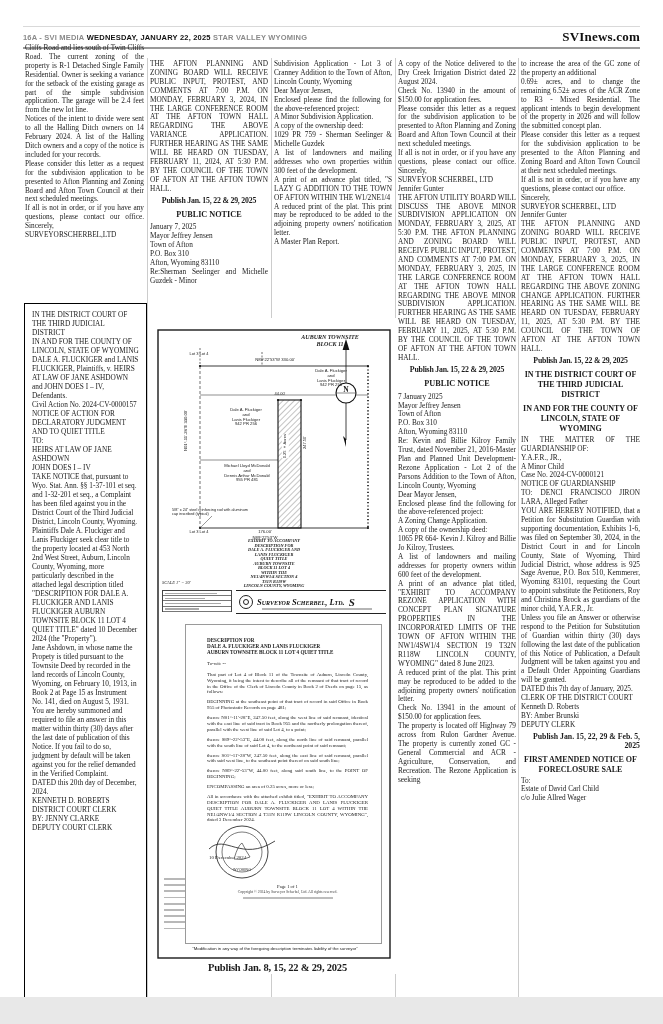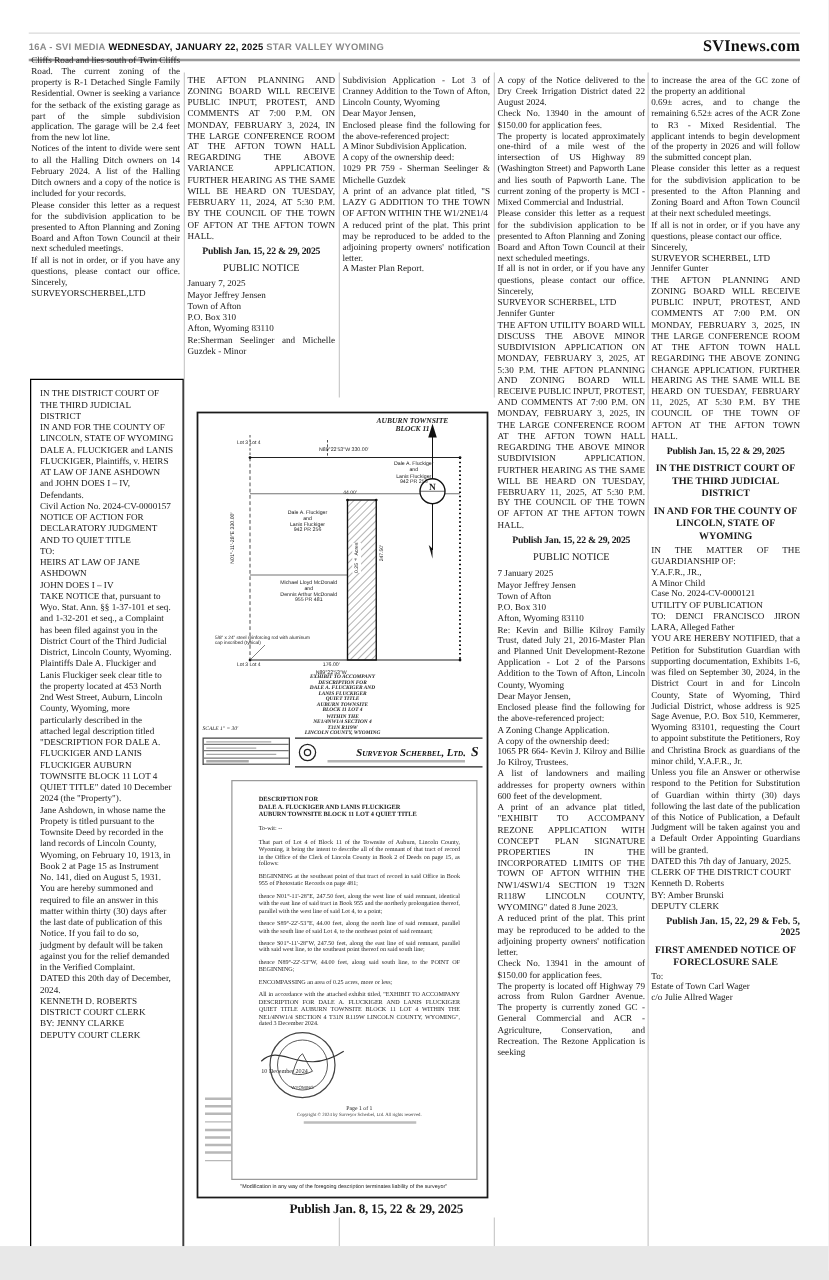--- a/index.html
+++ b/index.html
@@ -14,21 +14,21 @@
   .hdr .gy{color:#8a8a8a;font-weight:bold;}
   .hdr .bk{color:#111;font-weight:bold;}
   .site{position:absolute;right:0;top:-4px;font-family:"Liberation Serif",serif;
         font-weight:bold;font-size:13px;color:#111;letter-spacing:.2px;}
   
   .vrule{position:absolute;top:58px;height:947px;width:1px;background:#cccccc;}
   
   .col{position:absolute;font-size:7.3px;line-height:8.9px;}
   .col .j{text-align:justify;}
   .col .l{text-align:left;}
-  .col .h{font-weight:normal;text-align:center;font-size:8.2px;margin:5px 0 4px;}
+  .col .h{font-weight:bold;text-align:center;font-size:8.2px;margin:5px 0 4px;}
   .col .h2{font-weight:bold;text-align:center;font-size:8px;line-height:10px;margin:4px 0 2px;}
   .col .pub{font-weight:bold;text-align:center;font-size:7.8px;margin:3px 0 3px;
             white-space:nowrap;letter-spacing:-.2px;}
   .col .pubr{font-weight:bold;text-align:right;font-size:7.8px;margin:3px 0 3px;}
   .court-box{position:absolute;left:24px;top:303px;width:123px;height:702px;background:#fff;
              border:1.3px solid #000;padding:6px 7px;font-size:7.3px;line-height:9px;}
   
   .plat{position:absolute;left:150px;top:318px;width:246px;height:656px;background:#fff;}
   .plat svg{position:absolute;left:0;top:0;}
   .pl{position:absolute;font-family:"Liberation Sans",sans-serif;font-size:4.2px;line-height:4.8px;
@@ -40,21 +40,21 @@
        font-size:4.3px;line-height:4.5px;}
   .scale{font-family:"Liberation Serif",serif;font-style:italic;font-size:4.4px;text-align:left;}
   .north-n{font-family:"Liberation Serif",serif;font-weight:bold;font-size:7.5px;}
   .banner{position:absolute;left:86px;top:272px;width:150px;height:24px;
           border-top:1.3px solid #222;border-bottom:1.3px solid #222;
           display:flex;align-items:center;gap:4px;padding:1px 3px;}
   .blogo{width:14px;height:14px;border:1.5px solid #222;border-radius:50%;flex:0 0 auto;
          display:flex;align-items:center;justify-content:center;}
   .blogo i{display:block;width:6px;height:6px;border:1px solid #222;border-radius:50%;}
   .bname{font-family:"Liberation Serif",serif;font-style:italic;font-weight:bold;
-         font-variant:small-caps;font-size:8.5px;color:#111;white-space:nowrap;margin-left:28px;}
+         font-variant:small-caps;font-size:8.5px;color:#111;white-space:nowrap;}
   .bmark{font-family:"Liberation Serif",serif;font-style:italic;font-weight:bold;font-size:11px;}
   .bsub{position:absolute;left:26px;top:17px;width:110px;height:1.6px;background:#b5b5b5;}
   .revtbl{position:absolute;left:12px;top:272px;width:70px;height:22px;border:.7px solid #444;}
   .revtbl div{height:5.2px;border-bottom:.5px solid #777;position:relative;}
   .revtbl div::after{content:"";position:absolute;left:2px;top:1.6px;height:1.4px;background:#a9a9a9;}
   .revtbl div:nth-child(1)::after{width:52px}.revtbl div:nth-child(2)::after{width:40px}
   .revtbl div:nth-child(3)::after{width:56px}.revtbl div:nth-child(4)::after{width:34px}
   .obars{position:absolute;left:14px;top:560px;width:34px;}
   .obars div{height:1.8px;background:#b8b8b8;margin-bottom:4.4px;}
   .sheet{position:absolute;left:35px;top:306px;width:197px;height:320px;background:#fff;
@@ -64,21 +64,21 @@
           text-align:left;margin-bottom:6px;}
   .dt{text-align:left;margin-bottom:5px;}
   .dp{margin-bottom:4.2px;}
   .drow{position:relative;height:56px;}
   .ddate{position:absolute;left:2px;top:28px;font-size:4.9px;}
   .dfoot1{text-align:center;font-size:4.6px;margin-top:1px;}
   .dfoot2{text-align:center;font-size:3.8px;color:#444;}
   .microbar{width:90px;height:1.4px;background:#bdbdbd;margin:1.5px auto 0;}
   .disc{position:absolute;left:28px;top:628px;width:194px;text-align:center;
         font-size:4.3px;color:#222;font-family:"Liberation Sans",sans-serif;}
-  .plat-pub{position:absolute;left:58px;top:644px;width:186px;text-align:center;
+  .plat-pub{position:absolute;left:58px;top:644px;width:186px;text-align:left;
             font-weight:bold;font-size:10.5px;letter-spacing:-.2px;}
   .acres{background:#fff;padding:0 1px;}
 </style>
 </head>
 <body>
 
 <div class="page">
 
   <div class="hair" style="top:26px"></div>
   <div class="hdr">
@@ -133,42 +133,42 @@
       <div class="j">Re:Sherman Seelinger and Michelle Guzdek - Minor</div>
     </div>
 
   <div class="col" style="left:274px;top:60px;width:118px">
       <div class="j">Subdivision Application - Lot 3 of Cranney Addition to the Town of Afton, Lincoln County, Wyoming</div>
       <div class="l">Dear Mayor Jensen,</div>
       <div class="j">Enclosed please find the following for the above-referenced project:</div>
       <div class="l">A Minor Subdivision Application.</div>
       <div class="l">A copy of the ownership deed:</div>
       <div class="j">1029 PR 759 - Sherman Seelinger &amp; Michelle Guzdek</div>
+      <div class="j">A list of landowners and mailing addresses who own properties within 300 feet of the development.</div>
       <div class="j">A print of an advance plat titled, "S LAZY G ADDITION TO THE TOWN OF AFTON WITHIN THE W1/2NE1/4</div>
       <div class="j">A reduced print of the plat. This print may be reproduced to be added to the adjoining property owners' notification letter.</div>
       <div class="l">A Master Plan Report.</div>
     </div>
 
   <div class="col" style="left:398px;top:60px;width:118px">
       <div class="j">A copy of the Notice delivered to the Dry Creek Irrigation District dated 22 August 2024.</div>
       <div class="j">Check No. 13940 in the amount of $150.00 for application fees.</div>
-      <div class="j">The property is located approximately one-third of a mile west of the intersection of US Highway 89 (Washington Street) and Papworth Lane and lies south of Papworth Lane. The current zoning of the property is MCI - Mixed Commercial and Industrial.</div>
       <div class="j">Please consider this letter as a request for the subdivision application to be presented to Afton Planning and Zoning Board and Afton Town Council at their next scheduled meetings.</div>
       <div class="j">If all is not in order, or if you have any questions, please contact our office. Sincerely,</div>
       <div class="l">SURVEYOR SCHERBEL, LTD</div>
       <div class="l">Jennifer Gunter</div>
       <div class="j">THE AFTON UTILITY BOARD WILL DISCUSS THE ABOVE MINOR SUBDIVISION APPLICATION ON MONDAY, FEBRUARY 3, 2025, AT 5:30 P.M. THE AFTON PLANNING AND ZONING BOARD WILL RECEIVE PUBLIC INPUT, PROTEST, AND COMMENTS AT 7:00 P.M. ON MONDAY, FEBRUARY 3, 2025, IN THE LARGE CONFERENCE ROOM AT THE AFTON TOWN HALL REGARDING THE ABOVE MINOR SUBDIVISION APPLICATION. FURTHER HEARING AS THE SAME WILL BE HEARD ON TUESDAY, FEBRUARY 11, 2025, AT 5:30 P.M. BY THE COUNCIL OF THE TOWN OF AFTON AT THE AFTON TOWN HALL.</div>
       <div class="pub">Publish Jan. 15, 22 &amp; 29, 2025</div>
       <div class="h">PUBLIC NOTICE</div>
       <div class="l">7 January 2025</div>
       <div class="l">Mayor Jeffrey Jensen</div>
       <div class="l">Town of Afton</div>
       <div class="l">P.O. Box 310</div>
       <div class="l">Afton, Wyoming 83110</div>
-      <div class="j">Re:  Kevin and Billie Kilroy Family Trust, dated July 21, 2016-Master Plan and Planned Unit Development-Rezone Application - Lot 2 of the Parsons Addition to the Town of Afton, Lincoln County, Wyoming</div>
+      <div class="j">Re:  Kevin and Billie Kilroy Family Trust, dated November 21, 2016-Master Plan and Planned Unit Development-Rezone Application - Lot 2 of the Parsons Addition to the Town of Afton, Lincoln County, Wyoming</div>
       <div class="l">Dear Mayor Jensen,</div>
       <div class="j">Enclosed please find the following for the above-referenced project:</div>
       <div class="l">A Zoning Change Application.</div>
       <div class="l">A copy of the ownership deed:</div>
       <div class="j">1065 PR 664- Kevin J. Kilroy and Billie Jo Kilroy, Trustees.</div>
       <div class="j">A list of landowners and mailing addresses for property owners within 600 feet of the development.</div>
       <div class="j">A print of an advance plat titled, "EXHIBIT TO ACCOMPANY REZONE APPLICATION WITH CONCEPT PLAN SIGNATURE PROPERTIES IN THE INCORPORATED LIMITS OF THE TOWN OF AFTON WITHIN THE NW1/4SW1/4 SECTION 19 T32N R118W LINCOLN COUNTY, WYOMING" dated 8 June 2023.</div>
       <div class="j">A reduced print of the plat. This print may be reproduced to be added to the adjoining property owners' notification letter.</div>
       <div class="j">Check No. 13941 in the amount of $150.00 for application fees.</div>
       <div class="j">The property is located off Highway 79 across from Rulon Gardner Avenue. The property is currently zoned GC - General Commercial and ACR - Agriculture, Conservation, and Recreation. The Rezone Application is seeking</div>
@@ -183,33 +183,33 @@
       <div class="l">SURVEYOR SCHERBEL, LTD</div>
       <div class="l">Jennifer Gunter</div>
       <div class="j">THE AFTON PLANNING AND ZONING BOARD WILL RECEIVE PUBLIC INPUT, PROTEST, AND COMMENTS AT 7:00 P.M. ON MONDAY, FEBRUARY 3, 2025, IN THE LARGE CONFERENCE ROOM AT THE AFTON TOWN HALL REGARDING THE ABOVE ZONING CHANGE APPLICATION. FURTHER HEARING AS THE SAME WILL BE HEARD ON TUESDAY, FEBRUARY 11, 2025, AT 5:30 P.M. BY THE COUNCIL OF THE TOWN OF AFTON AT THE AFTON TOWN HALL.</div>
       <div class="pub">Publish Jan. 15, 22 &amp; 29, 2025</div>
       <div class="h2">IN THE DISTRICT COURT OF THE THIRD JUDICIAL DISTRICT</div>
       <div class="h2">IN AND FOR THE COUNTY OF LINCOLN, STATE OF WYOMING</div>
       <div class="j">IN THE MATTER OF THE GUARDIANSHIP OF:</div>
       <div class="l">Y.A.F.R., JR.,</div>
       <div class="l">A Minor Child</div>
       <div class="l">Case No. 2024-CV-0000121</div>
-      <div class="l">UTILITY OF PUBLICATION</div>
+      <div class="l">NOTICE OF GUARDIANSHIP</div>
       <div class="j">TO: DENCI FRANCISCO JIRON LARA, Alleged Father</div>
       <div class="j">YOU ARE HEREBY NOTIFIED, that a Petition for Substitution Guardian with supporting documentation, Exhibits 1-6, was filed on September 30, 2024, in the District Court in and for Lincoln County, State of Wyoming, Third Judicial District, whose address is 925 Sage Avenue, P.O. Box 510, Kemmerer, Wyoming 83101, requesting the Court to appoint substitute the Petitioners, Roy and Christina Brock as guardians of the minor child, Y.A.F.R., Jr.</div>
       <div class="j">Unless you file an Answer or otherwise respond to the Petition for Substitution of Guardian within thirty (30) days following the last date of the publication of this Notice of Publication, a Default Judgment will be taken against you and a Default Order Appointing Guardians will be granted.</div>
       <div class="j">DATED this 7th day of January, 2025.</div>
       <div class="j">CLERK OF THE DISTRICT COURT</div>
       <div class="l">Kenneth D. Roberts</div>
       <div class="l">BY: Amber Brunski</div>
       <div class="l">DEPUTY CLERK</div>
       <div class="pubr">Publish Jan. 15, 22, 29 &amp; Feb. 5, 2025</div>
       <div class="h2">FIRST AMENDED NOTICE OF FORECLOSURE SALE</div>
       <div class="l">To:</div>
-      <div class="l">Estate of Town Carl Wager</div>
+      <div class="l">Estate of David Carl Child</div>
       <div class="l">c/o Julie Allred Wager</div>
     </div>
 
   <div class="plat">
     <svg width="246" height="656" viewBox="0 0 246 656">
       <defs>
         <pattern id="hatch" width="4" height="4" patternUnits="userSpaceOnUse" patternTransform="rotate(45)">
           <line x1="0" y1="0" x2="0" y2="4" stroke="#555" stroke-width="0.7"></line>
         </pattern>
       </defs>

